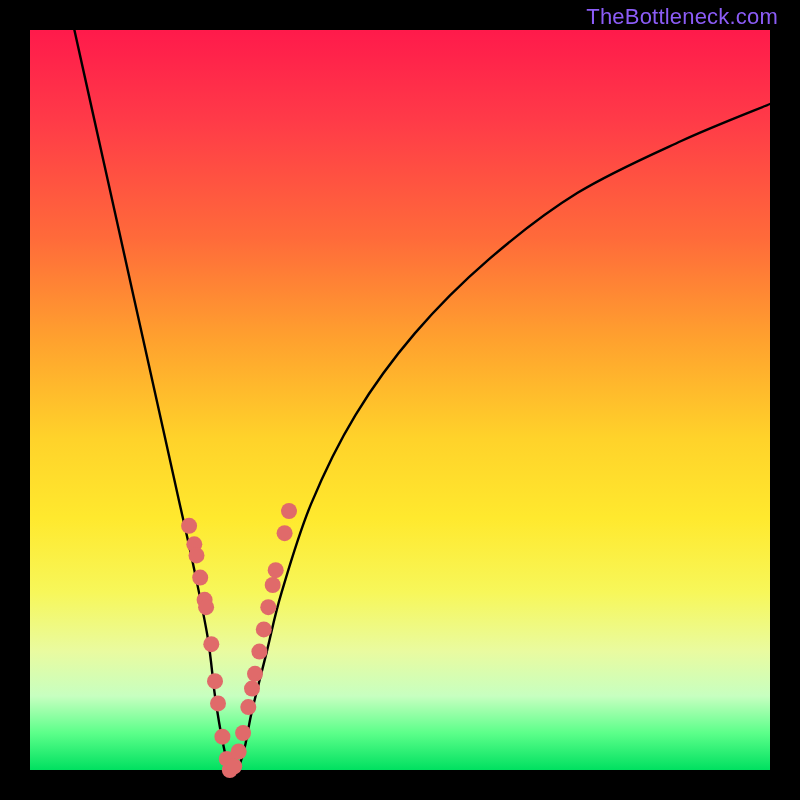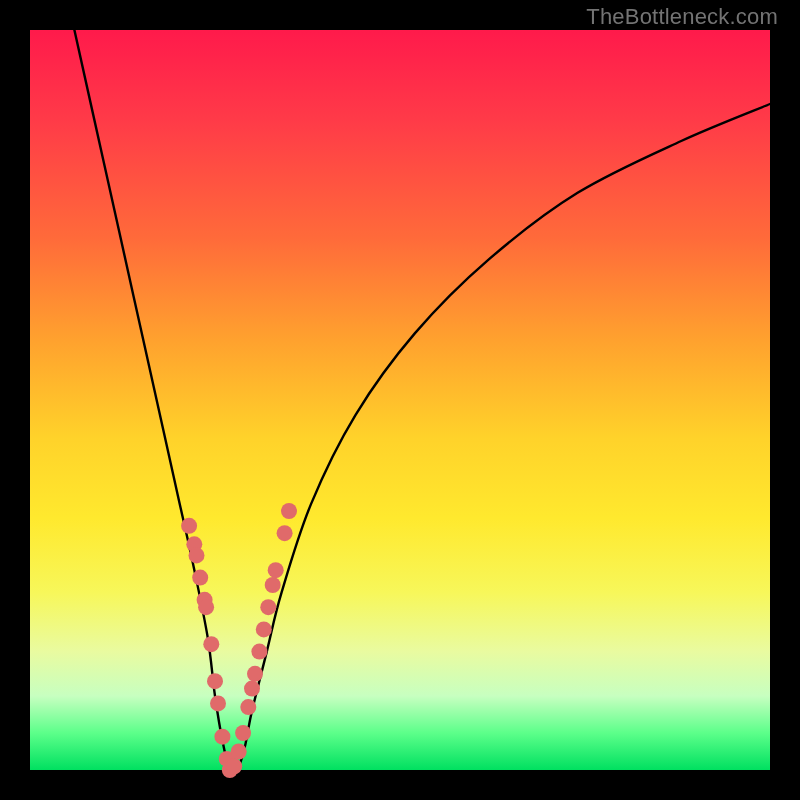--- a/index.html
+++ b/index.html
@@ -38,21 +38,21 @@
       #e9fba0 84%,
       #c7ffc0 90%,
       #5cff8a 95%,
       #00e060 100%
     );
   }
   .watermark {
     position: absolute;
     top: 4px;
     right: 22px;
-    color: #737373;
+    color: #8b5cf6;
     font-size: 22px;
     font-weight: 500;
     letter-spacing: 0.2px;
     user-select: none;
   }
   svg.curve {
     position: absolute;
     left: 0;
     top: 0;
     width: 740px;

